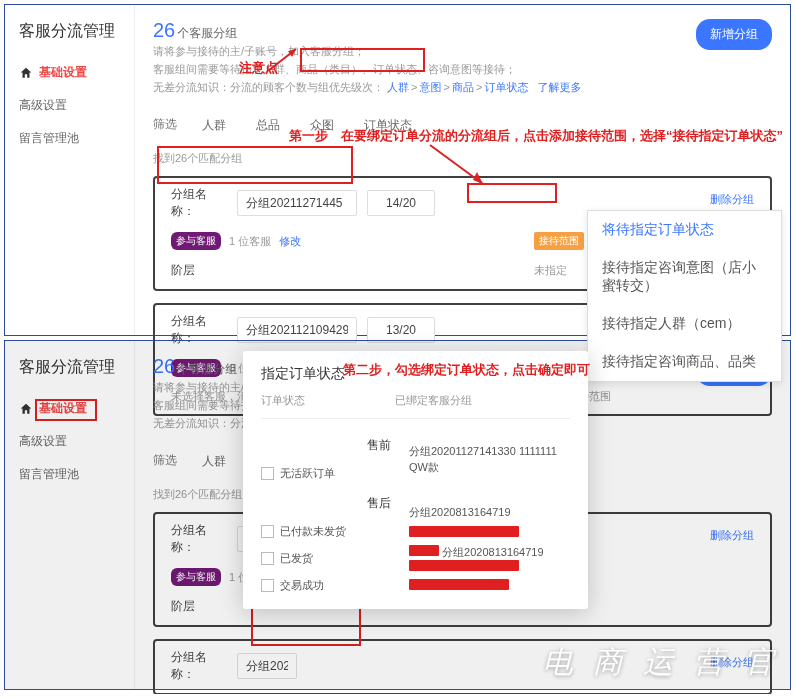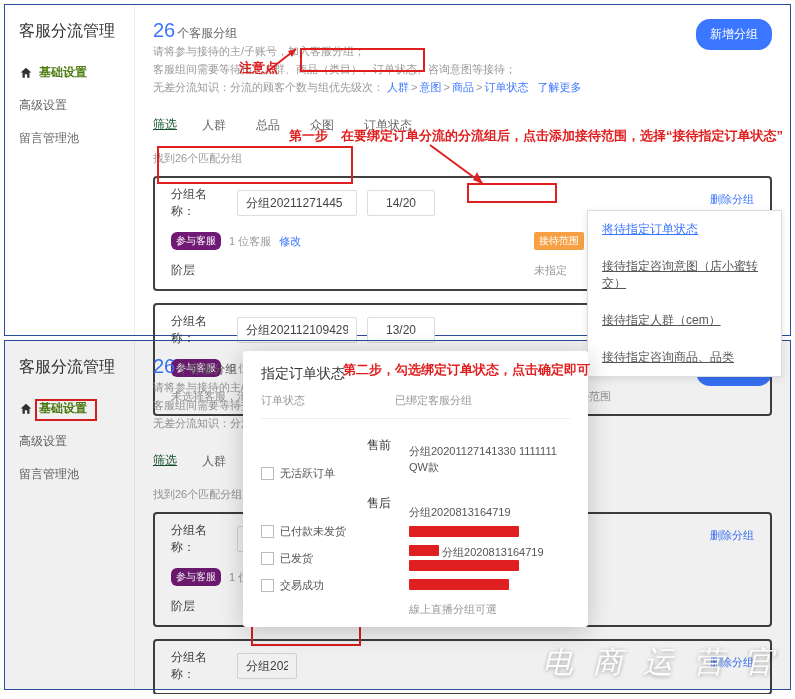--- a/index.html
+++ b/index.html
@@ -2,50 +2,50 @@
 <html><head>
 <meta charset="utf-8">
 <style>
   * { box-sizing: border-box; margin: 0; padding: 0; font-family: "Microsoft YaHei", Arial, sans-serif; }
   body { background: #fff; font-size: 12px; color: #333; }
   .section { border: 1px solid #2a4c9c; margin: 4px; position: relative; }
   .layout { display: flex; }
   .sidebar { width: 130px; border-right: 1px solid #eee; padding: 10px 0; }
   .sidebar-title { font-size: 16px; font-weight: 400; padding: 6px 14px 14px; color:#333; }
   .side-item { display:flex; align-items:center; gap:6px; padding: 8px 14px; color:#666; cursor:pointer;}
-  .side-item.bold { color:#4d7c0f; font-weight:600;}
+  .side-item.bold { color:#ef4444; font-weight:600;}
   .home-icon { width:14px; height:14px; }
   .main { flex:1; padding: 14px 18px 10px; position:relative; }
   .header-row { display:flex; justify-content:space-between; align-items:flex-start; }
   .big-count { color:#3a76ff; font-size:20px; font-weight:400; }
   .count-suffix { color:#666; font-size:12px; margin-left:2px;}
   .desc-line { color:#999; font-size:11px; line-height:18px; }
   .desc-line .hl { color:#999; }
   .crumb { color:#3a76ff; font-size:11px;}
   .crumb .sep { color:#999; margin:0 2px;}
   .crumb .more { margin-left:6px;}
   .btn-primary { background:#3a76ff; color:#fff; border:none; padding:7px 14px; border-radius:14px; font-size:12px; cursor:pointer;}
   .filter-row { margin-top:14px; display:flex; gap:0; }
-  .filter-label { color:#14532d; padding:6px 10px 6px 0;text-decoration:underline;}
+  .filter-label { color:#737373; padding:6px 10px 6px 0;}
   .filter-btn { padding:6px 14px; border:1px solid transparent; color:#666; cursor:pointer; border-radius:3px;}
   .result-count { color:#999; margin:10px 0; font-size:11px;}
   .group-card { border:2px solid #404040; border-radius:4px; padding:8px 16px 10px; margin-bottom:12px; position:relative;}
   .row { display:flex; align-items:center; gap:10px;}
   .row-lbl { color:#444; width:56px; font-size:12px;}
   .input-text { border:1px solid #ddd; padding:5px 8px; width:120px; font-size:12px; color:#444; border-radius:2px;}
   .input-small { width:68px; text-align:center;}
   .del-link { color:#3a76ff; position:absolute; right:16px; top:14px; cursor:pointer; font-size:11px;}
   .tag-green { background:#701a75; color:#fff; font-size:10px; padding:2px 5px; border-radius:6px;}
   .tag-orange { display:inline-block; background:#f7a043; color:#fff; font-size:10px; padding:2px 5px; border-radius:2px; }
   .sub-row { margin-top:12px; display:flex; align-items:center; gap:8px;}
   .modify { color:#3a76ff; font-size:11px; cursor:pointer;}
   .add-scope { color:#3a76ff; font-size:11px; cursor:pointer; display:inline-flex; align-items:center; gap:2px;}
   .sub-grey { color:#999; font-size:11px;}
   .dropdown { position:absolute; left:452px; top:205px; width:195px; background:#fff; border:1px solid #ddd; box-shadow:0 2px 8px rgba(0,0,0,0.1); z-index:5; }
-  .dropdown .dd-item { padding:10px 14px; font-size:12px; color:#555; cursor:pointer;text-decoration:underline;}
+  .dropdown .dd-item { padding:10px 14px; font-size:14px; color:#555; cursor:pointer;}
   .dropdown .dd-item.active { color:#3a76ff;}
   .redbox { border:2px solid #e02020; position:absolute; pointer-events:none; }
   
   .dim { position:relative; }
   .dim::after { content:""; position:absolute; inset:0; background:rgba(0,0,0,0.06); pointer-events:none;}
   .modal { position:absolute; left:238px; top:10px; width:345px; background:#fff; border-radius:3px; box-shadow:0 4px 24px rgba(0,0,0,0.2); padding:14px 18px 10px; z-index:8;}
   .modal-title { font-size:14px; color:#333; margin-bottom:10px;}
   .modal-cols { display:flex; gap:30px; color:#999; font-size:11px; margin-bottom:10px; border-bottom:1px solid #eee; padding-bottom:10px;}
   .modal-body { display:flex; gap:18px;}
   .col-left { width:130px;text-align:right;}
@@ -267,21 +267,20 @@
       </div>
       <div class="col-right">
         <div style="height:14px;"></div>
         <div style="line-height:16px; margin-bottom:20px;">分组20201127141330  1111111 QW款</div>
         <div style="height:10px;"></div>
         <div style="margin-bottom:6px;">分组2020813164719</div>
         <div><span class="redact" style="width:110px;"></span></div>
         <div style="margin-top:6px;"><span class="redact" style="width:30px;"></span> <span>分组2020813164719</span></div>
         <div><span class="redact" style="width:110px;"></span></div>
         <div style="margin-top:6px;"><span class="redact" style="width:100px;"></span></div>
-        <div style="margin-top:10px; color:#999;">線上直播分组可選</div>
       </div>
     </div>
   </div>
 
   <div class="redbox" style="left:30px; top:58px; width:62px; height:22px;"></div>
   <div class="redbox" style="left:246px; top:68px; width:110px; height:237px;"></div>
   <span class="note-red" style="left:338px; top:20px; z-index:10;">第二步，勾选绑定订单状态，点击确定即可</span>
 
   <div class="watermark">电 商 运 营 官</div>
 </div>

